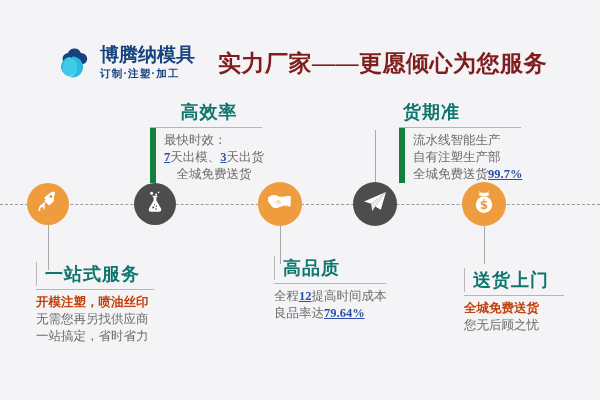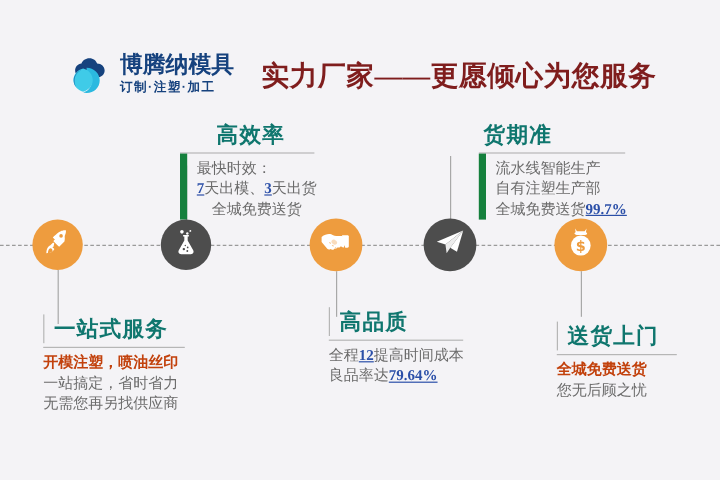--- a/index.html
+++ b/index.html
@@ -278,22 +278,22 @@
       <div>自有注塑生产部</div>
       <div><span>全城免费送货</span><span class="hl">99.7%</span></div>
     </div>
   </div>
 
   <div class="callout top-bracket t-left" id="c-onestop">
     <div class="title">一站式服务</div>
     <div class="rule"></div>
     <div class="body" style="padding-left:0;">
       <div class="hl-plain">开模注塑，喷油丝印</div>
+      <div>无需您再另找供应商</div>
       <div>一站搞定，省时省力</div>
-      <div>无需您再另找供应商</div>
     </div>
   </div>
 
   <div class="callout top-bracket t-left" id="c-quality">
     <div class="title">高品质</div>
     <div class="rule"></div>
     <div class="body" style="padding-left:0;">
       <div><span>全程</span><span class="hl">12</span><span>提高时间成本</span></div>
       <div><span>良品率达</span><span class="hl">79.64%</span></div>
     </div>

